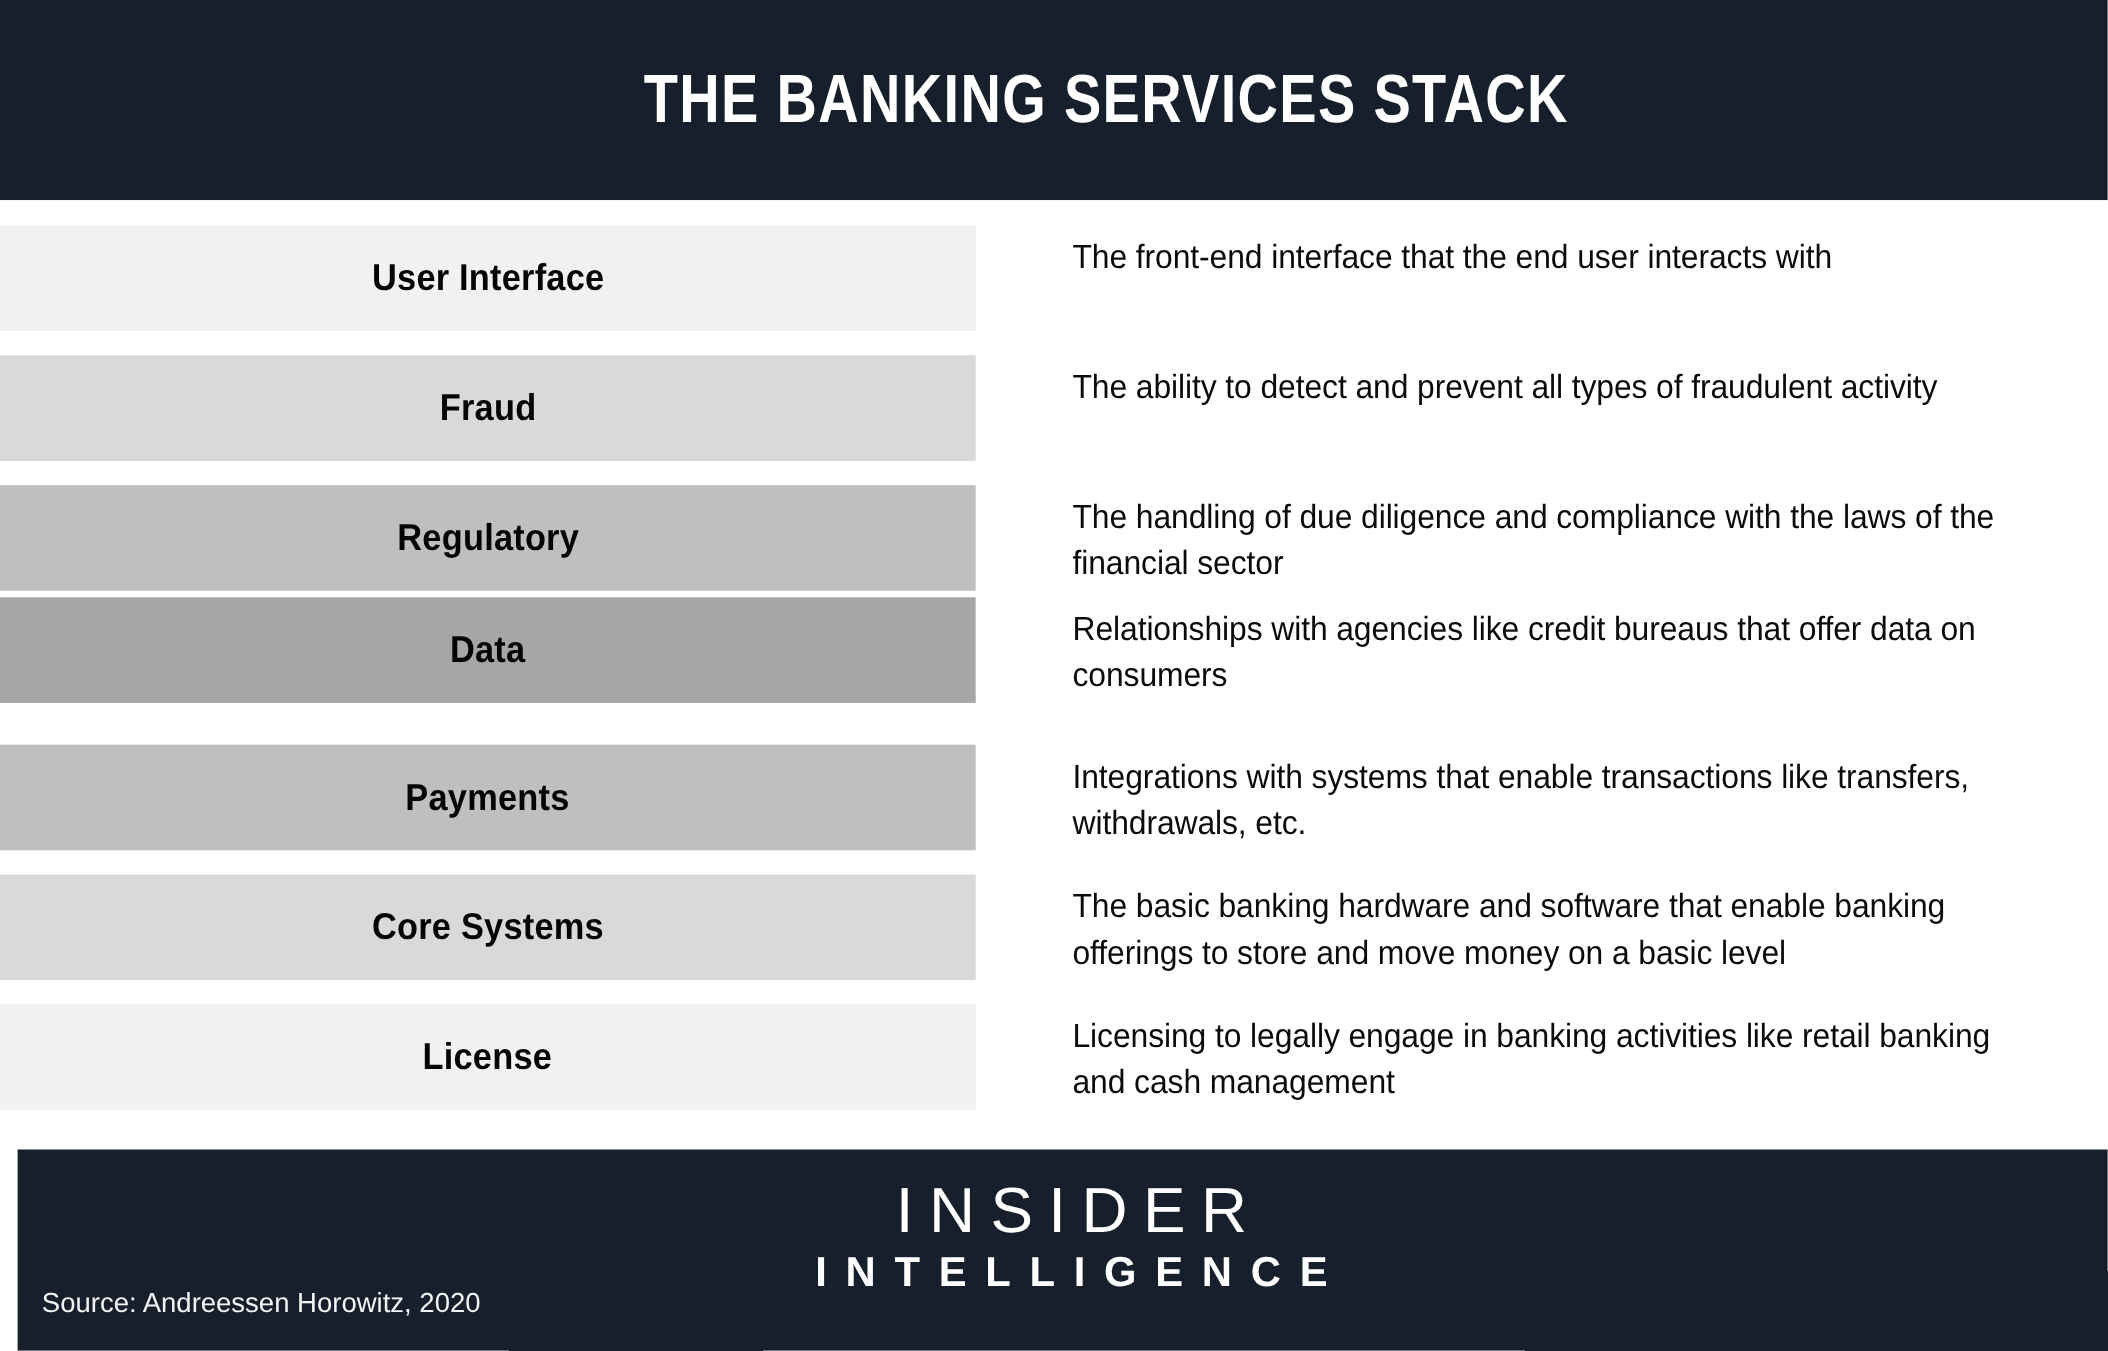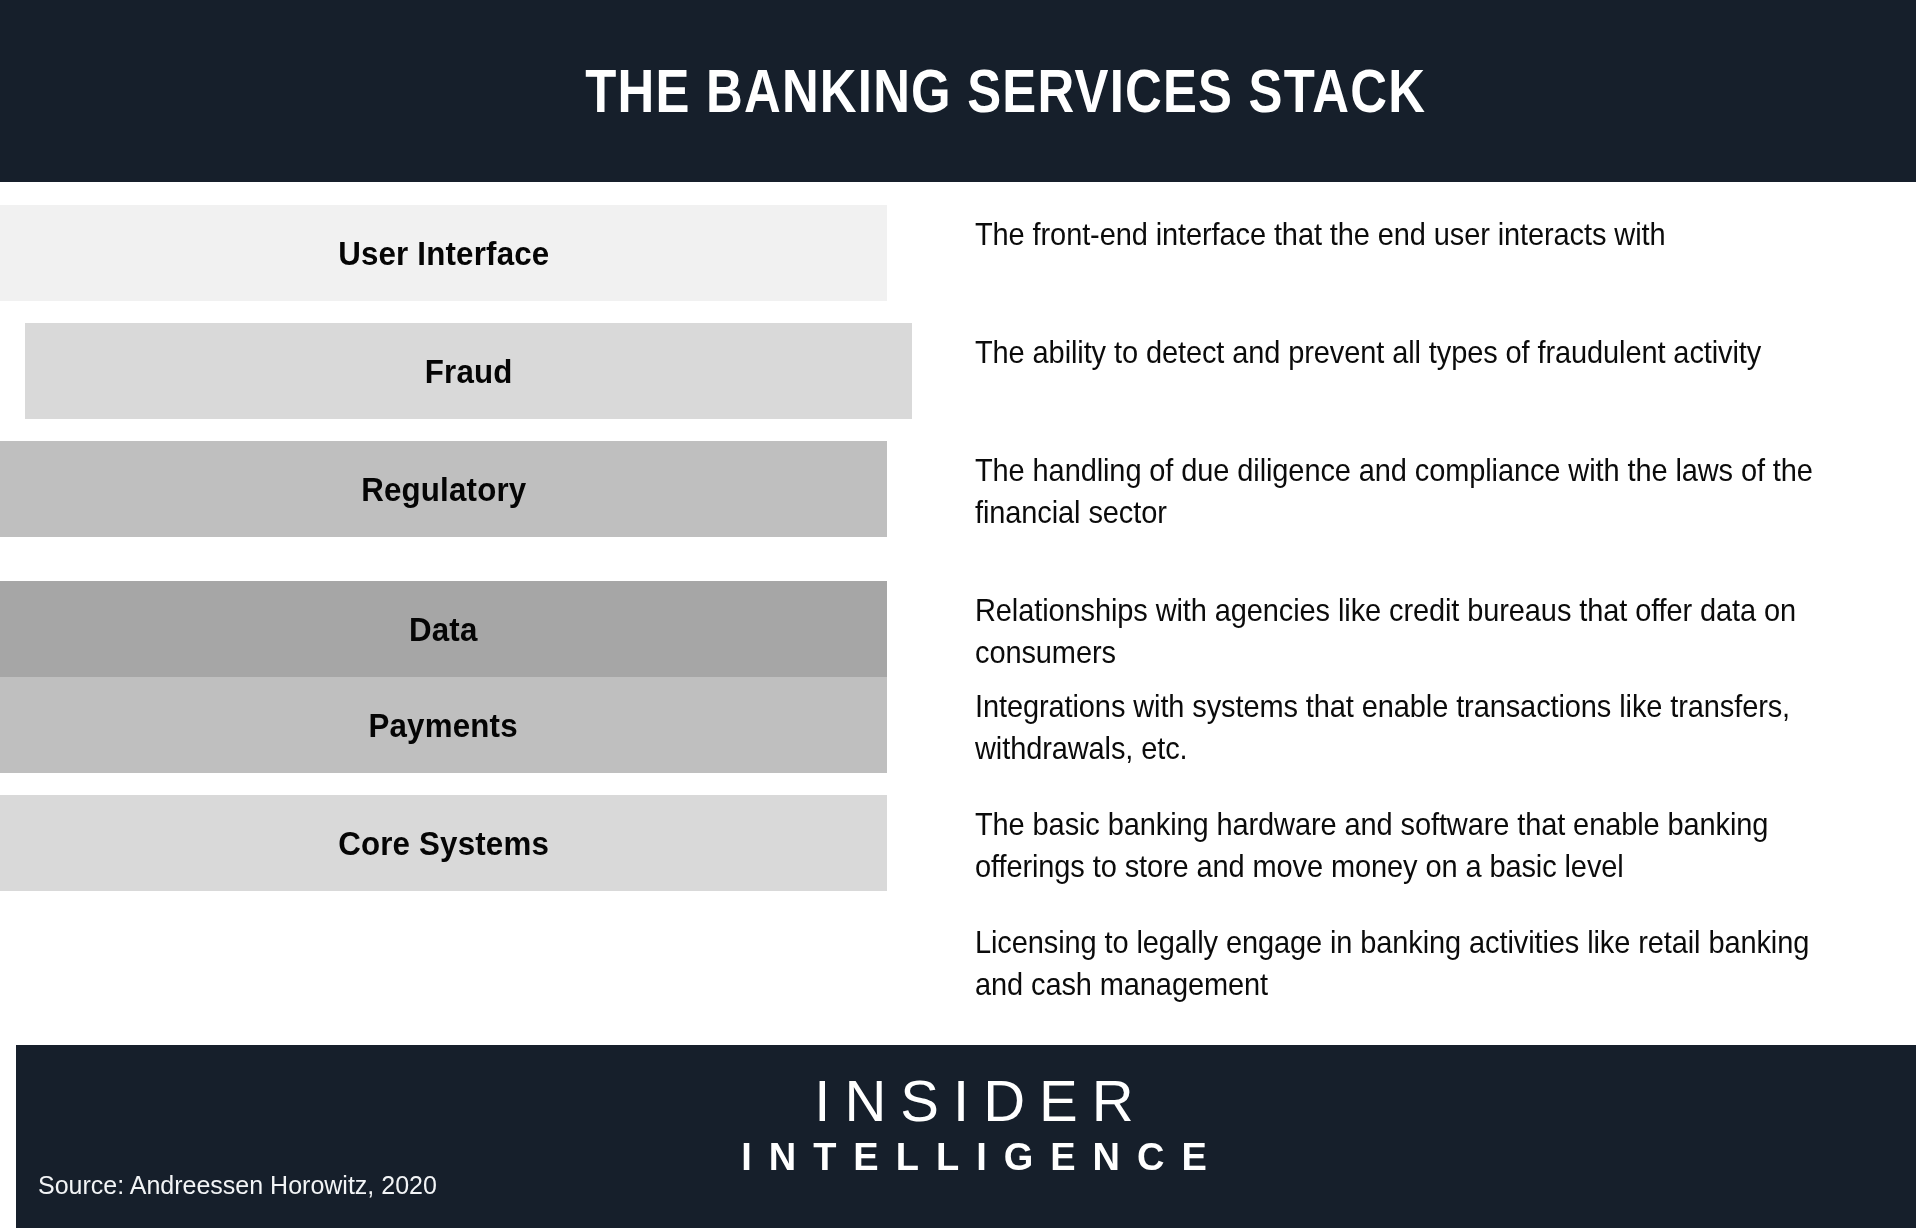--- a/index.html
+++ b/index.html
@@ -149,50 +149,53 @@
 
 <div class="stack-area">
 
 <div class="row" style="top: 23px; height: 96px;">
       <div class="bar" style="background: rgb(241, 241, 241);">
         <div class="bar-label">User Interface</div>
       </div>
       <div class="desc" style="top: 8px;">The front-end interface that the end user interacts with</div>
     </div>
     <div class="row" style="top: 141px; height: 96px;">
-      <div class="bar" style="background: rgb(217, 217, 217); margin-left: 25px;">
+      <div class="bar" style="background: rgb(217, 217, 217);">
         <div class="bar-label">Fraud</div>
       </div>
       <div class="desc" style="top: 8px;">The ability to detect and prevent all types of fraudulent activity</div>
     </div>
     <div class="row" style="top: 259px; height: 96px;">
       <div class="bar" style="background: rgb(191, 191, 191);">
         <div class="bar-label">Regulatory</div>
       </div>
       <div class="desc" style="top: 8px;">The handling of due diligence and compliance with the laws of the financial sector</div>
     </div>
-    <div class="row" style="top: 399px; height: 96px;">
+    <div class="row" style="top: 361px; height: 96px;">
       <div class="bar" style="background: rgb(166, 166, 166);">
         <div class="bar-label">Data</div>
       </div>
       <div class="desc" style="top: 8px;">Relationships with agencies like credit bureaus that offer data on consumers</div>
     </div>
     <div class="row" style="top: 613px; height: 96px;">
       <div class="bar" style="background: rgb(217, 217, 217);">
         <div class="bar-label">Core Systems</div>
       </div>
       <div class="desc" style="top: 8px;">The basic banking hardware and software that enable banking offerings to store and move money on a basic level</div>
     </div>
     <div class="row" style="top: 495px; height: 96px;">
       <div class="bar" style="background: rgb(191, 191, 191);">
         <div class="bar-label">Payments</div>
       </div>
       <div class="desc" style="top: 8px;">Integrations with systems that enable transactions like transfers, withdrawals, etc.</div>
     </div>
     <div class="row" style="top: 731px; height: 96px;">
+      <div class="bar" style="background: rgb(241, 241, 241);">
+        <div class="bar-label">License</div>
+      </div>
       <div class="desc" style="top: 8px;">Licensing to legally engage in banking activities like retail banking and cash management</div>
     </div>
   </div>
 
 <div class="footer">
   <div class="logo">
     <span class="logo-primary">INSIDER</span>
     <span class="logo-secondary">INTELLIGENCE</span>
   </div>
   <div class="source">Source: Andreessen Horowitz, 2020</div>

